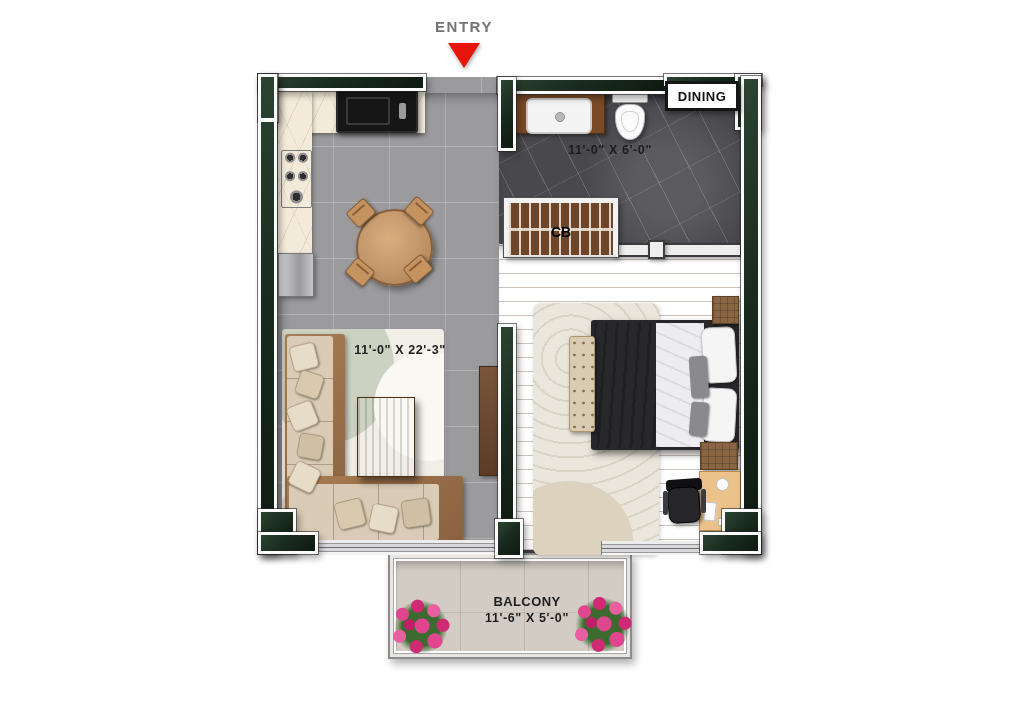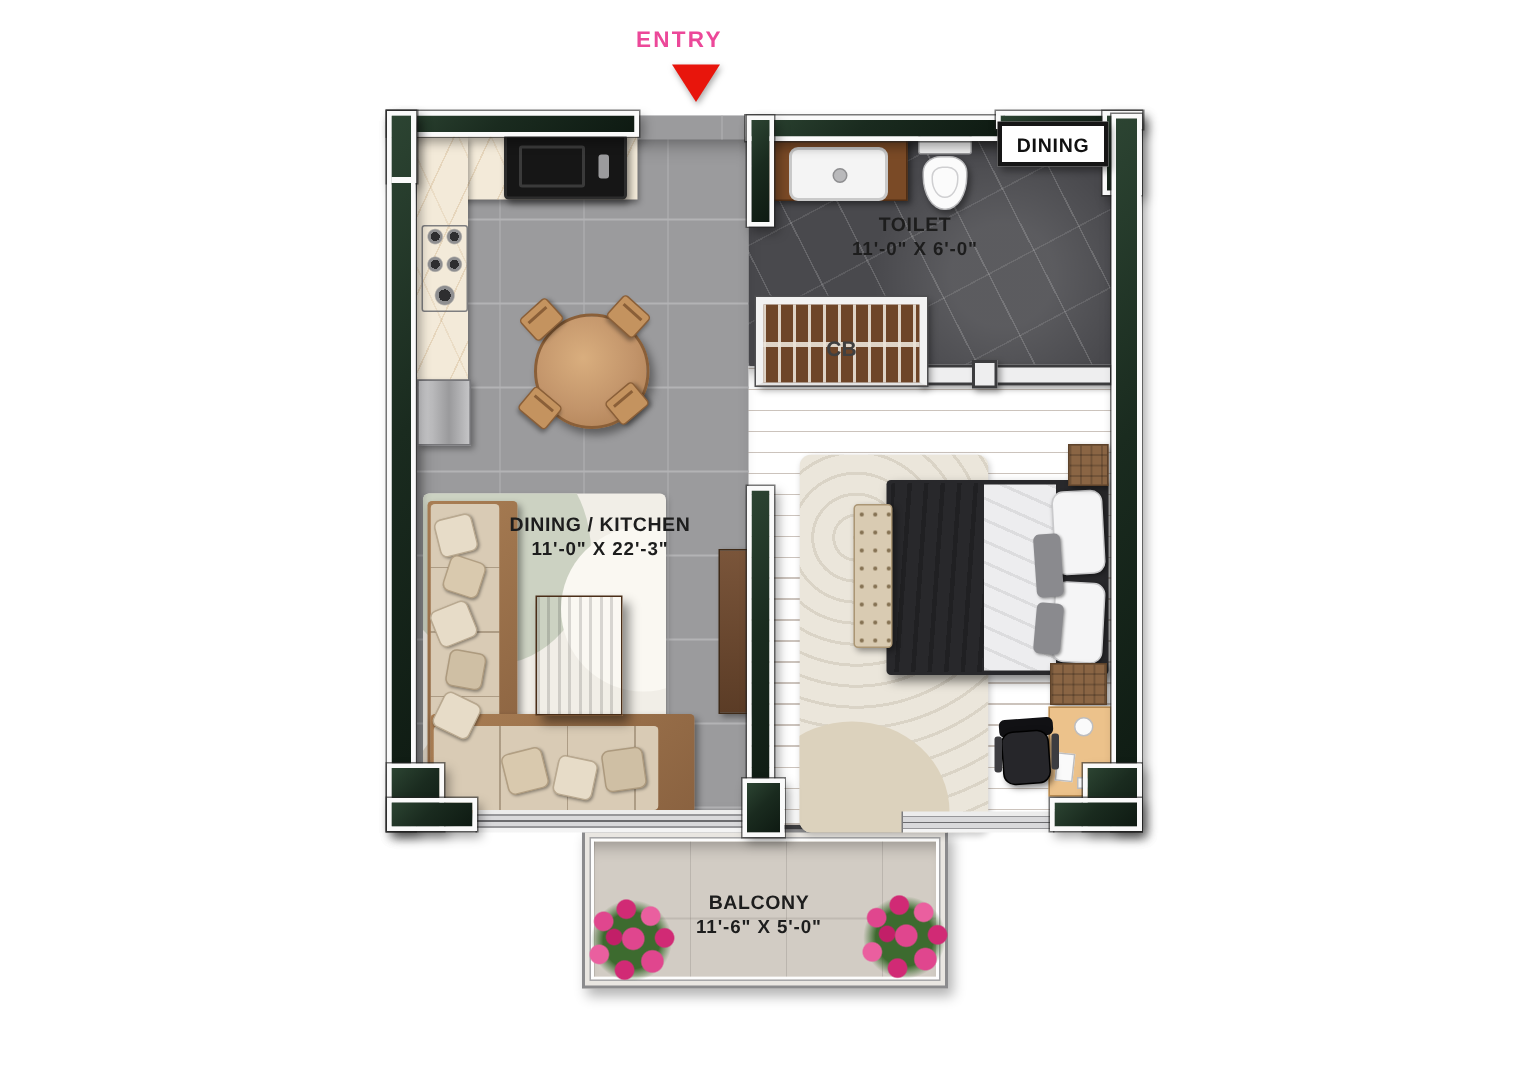--- a/index.html
+++ b/index.html
@@ -149,25 +149,25 @@
       radial-gradient(circle at 42% 84%,#d12a75 0 6px,transparent 7px),
       radial-gradient(circle at 13% 66%,#ea5f9f 0 6px,transparent 7px),
       radial-gradient(circle at 52% 48%,#e0468e 0 7px,transparent 8px),
       radial-gradient(circle at 30% 46%,#c21f68 0 5px,transparent 6px),
       radial-gradient(circle at 50% 50%,#3d6b2f 0 46%,rgba(61,107,47,0) 66%);}
 
   
   .room-label{position:absolute;z-index:40;text-align:center;color:#1d1d1d;font-weight:bold;
       font-size:13px;line-height:16px;letter-spacing:.4px;}
   .room-label .dims{font-size:12.5px;letter-spacing:.6px;}
-  .mini-label{position:absolute;z-index:40;text-align:center;color:#404040;font-weight:bold;}
-
-  
-  .entry-label{position:absolute;z-index:45;font-size:15px;font-weight:bold;letter-spacing:1.5px;color:#ec4899;
-      text-align:left;}
+  .mini-label{position:absolute;z-index:40;text-align:center;color:#000000;font-weight:bold;}
+
+  
+  .entry-label{position:absolute;z-index:45;font-size:15px;font-weight:bold;letter-spacing:1.5px;color:#737373;
+      text-align:center;}
   .entry-arrow{position:absolute;z-index:45;width:0;height:0;border-left:16px solid transparent;
       border-right:16px solid transparent;border-top:25px solid #e8150c;
       filter:drop-shadow(1px 2px 2px rgba(0,0,0,.35));}
 
   
   .shaft-box{position:absolute;z-index:35;background:#ffffff;border:3px solid #161616;
       box-shadow:2px 3px 5px rgba(0,0,0,.4);display:flex;align-items:center;justify-content:center;
       font-size:13px;font-weight:bold;letter-spacing:.5px;color:#111;box-sizing:border-box;}
 
   .tick{position:absolute;background:#fafafa;z-index:31;}
@@ -278,28 +278,26 @@
   <div class="flowers" style="left:574px;top:595px;width:58px;height:60px;"></div>
 
   <div class="shaft-box" style="left:665px;top:81px;width:74px;height:30px;">
     <span>DINING</span>
   </div>
 
   <div class="entry-label" style="left:424px;top:18px;width:80px;">ENTRY</div>
   <div class="entry-arrow" style="left:448px;top:43px;"></div>
 
   <div class="room-label" style="left:510px;top:142px;width:200px;">
-    <div>TOILET</div>
     <div class="dims">11'-0" X 6'-0"</div>
   </div>
 
 
   <div class="room-label" style="left:300px;top:342px;width:200px;">
-    <div>DINING / KITCHEN</div>
     <div class="dims">11'-0" X 22'-3"</div>
   </div>
 
-  <div class="room-label" style="left:406px;top:594px;width:200px;">
+  <div class="room-label" style="left:427px;top:594px;width:200px;">
     <div>BALCONY</div>
     <div class="dims">11'-6" X 5'-0"</div>
   </div>
 
 </div>
 
 </body></html>

